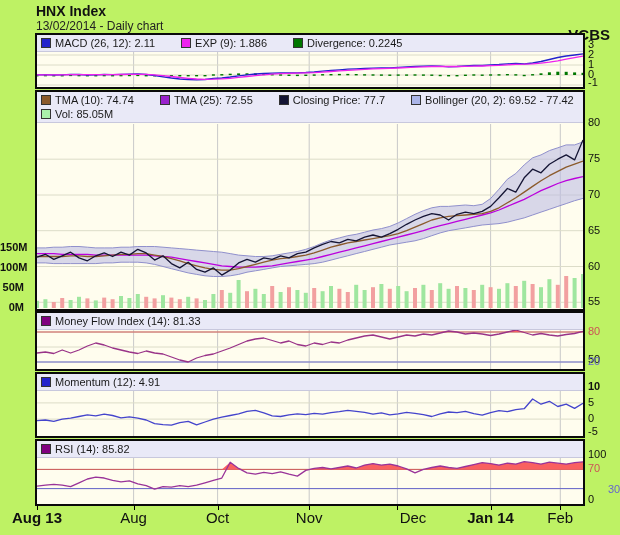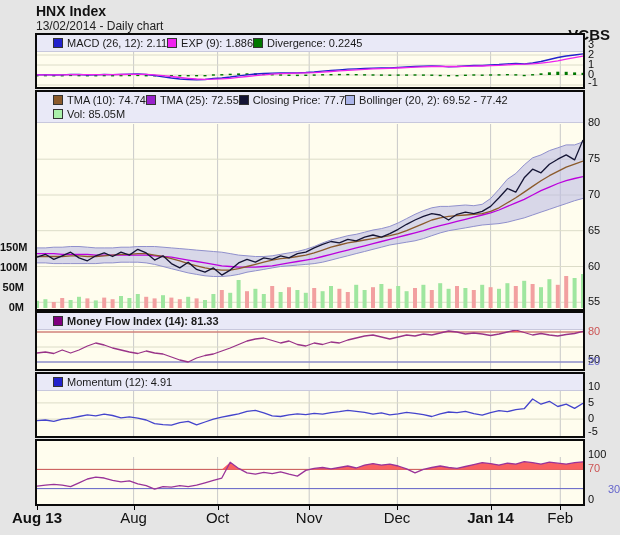--- a/index.html
+++ b/index.html
@@ -1,24 +1,24 @@
 <!DOCTYPE html>
 <html><head>
 <meta charset="utf-8">
 <style>
   html,body{margin:0;padding:0;background:#fff;}
-  #stage{position:relative;width:620px;height:535px;background:#e5e5e5;
+  #stage{position:relative;width:620px;height:535px;background:#bef264;
          font-family:"Liberation Sans","DejaVu Sans",sans-serif;overflow:hidden;}
   .hdr-title{position:absolute;left:36px;top:3px;font-size:14px;font-weight:bold;color:#111;}
   .hdr-sub{position:absolute;left:36px;top:19px;font-size:12px;color:#222;}
   .hdr-brand{position:absolute;right:10px;top:26px;font-size:15px;font-weight:bold;color:#111;}
   .panel{position:absolute;left:35px;width:550px;border:2px solid #0a0a0a;background:#fffdee;box-sizing:border-box;}
   .panel svg{position:absolute;left:0;top:0;display:block;}
   .legend{position:absolute;left:0;top:0;width:100%;background:#e9e9f7;border-bottom:1px solid #c8c8dd;
-          display:flex;flex-wrap:wrap;align-items:flex-start;padding:1px 16px;box-sizing:border-box;z-index:3;}
+          display:flex;flex-wrap:wrap;align-items:flex-start;column-gap:26px;padding:1px 4px;box-sizing:border-box;z-index:3;}
   .li{display:flex;align-items:center;gap:4px;font-size:11px;color:#1a1a1a;line-height:14px;white-space:nowrap;}
   .li .sw{width:8px;height:8px;border:1px solid #333;display:inline-block;}
   .brk{flex-basis:100%;height:0;}
   .ytick{position:absolute;left:588px;font-size:11px;color:#111;line-height:11px;}
   .vtick{position:absolute;width:24px;text-align:right;font-size:11px;font-weight:bold;color:#111;line-height:12px;}
   .xlab{position:absolute;top:509px;font-size:15px;color:#111;transform:translateX(-50%);white-space:nowrap;}
   .xlab.b{font-weight:bold;}
   .xtick{position:absolute;top:506px;width:1px;height:4px;background:#000;}
 </style>
 </head>
@@ -230,21 +230,21 @@
           <span>Bollinger (20, 2): 69.52 - 77.42</span>
         </span>
         <span class="brk"></span>
         <span class="li">
           <span class="sw" style="background: rgb(170, 240, 170);"></span>
           <span>Vol: 85.05M</span>
         </span>
       </div>
   </div>
 
-  <div class="panel" id="p-mfi" style="top:311px;height:60px;font-weight:bold;">
+  <div class="panel" id="p-mfi" style="top:311px;height:60px;">
     <svg id="svg-mfi" width="546" height="56">
         <line x1="96.6" y1="16" x2="96.6" y2="56" stroke="#c9c9c9" stroke-width="1"></line>
         <line x1="180.6" y1="16" x2="180.6" y2="56" stroke="#c9c9c9" stroke-width="1"></line>
         <line x1="272.2" y1="16" x2="272.2" y2="56" stroke="#c9c9c9" stroke-width="1"></line>
         <line x1="360.4" y1="16" x2="360.4" y2="56" stroke="#c9c9c9" stroke-width="1"></line>
         <line x1="453.6" y1="16" x2="453.6" y2="56" stroke="#c9c9c9" stroke-width="1"></line>
         <line x1="523.3" y1="16" x2="523.3" y2="56" stroke="#c9c9c9" stroke-width="1"></line>
         <line x1="0" y1="19" x2="546" y2="19" stroke="#dcdcc8" stroke-width="1"></line>
         <line x1="0" y1="34" x2="546" y2="34" stroke="#dcdcc8" stroke-width="1"></line>
         <line x1="0" y1="49" x2="546" y2="49" stroke="#dcdcc8" stroke-width="1"></line>
@@ -289,38 +289,44 @@
         <line x1="360.4" y1="16" x2="360.4" y2="63" stroke="#c9c9c9" stroke-width="1"></line>
         <line x1="453.6" y1="16" x2="453.6" y2="63" stroke="#c9c9c9" stroke-width="1"></line>
         <line x1="523.3" y1="16" x2="523.3" y2="63" stroke="#c9c9c9" stroke-width="1"></line>
         <line x1="0" y1="28.4" x2="546" y2="28.4" stroke="#dcdcc8" stroke-width="1"></line>
         <line x1="0" y1="47.6" x2="546" y2="47.6" stroke="#dcdcc8" stroke-width="1"></line>
         <line x1="0" y1="28.4" x2="546" y2="28.4" stroke="#cc5555" stroke-width="1"></line>
         <line x1="0" y1="47.6" x2="546" y2="47.6" stroke="#6666cc" stroke-width="1"></line>
         <polygon points="0,28.4 0,28.4 8.4,28.4 16.8,28.4 25.2,28.4 33.6,28.4 42,28.4 50.4,28.4 58.8,28.4 67.2,28.4 75.6,28.4 84,28.4 92.4,28.4 100.8,28.4 109.2,28.4 117.6,28.4 126,28.4 134.4,28.4 142.8,28.4 151.2,28.4 159.6,28.4 168,28.4 176.4,28.4 184.8,28.4 193.2,21.2 201.6,27.4 210,28.4 218.4,28.4 226.8,28.4 235.2,28.4 243.6,28.4 252,28.4 260.4,28.4 268.8,28.4 277.2,27.4 285.6,26.5 294,27.9 302.4,26.5 310.8,25 319.2,27 327.6,24.1 336,22.6 344.4,24.1 352.8,23.1 361.2,25 369.6,27.9 378,28.4 386.4,28.4 394.8,26.5 403.2,25 411.6,26.5 420,27.4 428.4,25.5 436.8,23.6 445.2,21.7 453.6,22.6 462,24.1 470.4,22.2 478.8,23.1 487.2,20.7 495.6,21.7 504,23.1 512.4,21.2 520.8,22.2 529.2,23.1 537.6,21.7 546,20.8 546,28.4" fill="#f96060"></polygon>
         <polyline points="0,45.2 8.4,44.2 16.8,43.3 25.2,44.2 33.6,45.7 42,41.8 50.4,38 58.8,36.1 67.2,37 75.6,39.4 84,40.9 92.4,39.9 100.8,42.8 109.2,44.7 117.6,48.1 126,45.7 134.4,46.2 142.8,44.7 151.2,45.7 159.6,44.2 168,41.8 176.4,39.4 184.8,37 193.2,21.2 201.6,27.4 210,31.8 218.4,33.2 226.8,31.3 235.2,32.7 243.6,30.8 252,33.2 260.4,35.1 268.8,29.4 277.2,27.4 285.6,26.5 294,27.9 302.4,26.5 310.8,25 319.2,27 327.6,24.1 336,22.6 344.4,24.1 352.8,23.1 361.2,25 369.6,27.9 378,31.8 386.4,28.4 394.8,26.5 403.2,25 411.6,26.5 420,27.4 428.4,25.5 436.8,23.6 445.2,21.7 453.6,22.6 462,24.1 470.4,22.2 478.8,23.1 487.2,20.7 495.6,21.7 504,23.1 512.4,21.2 520.8,22.2 529.2,23.1 537.6,21.7 546,20.8" fill="none" stroke="#993399" stroke-width="1.3" stroke-linejoin="round"></polyline>
       </svg>
+    <div class="legend" id="lg-rsi">
+        <span class="li">
+          <span class="sw" style="background: rgb(128, 0, 128);"></span>
+          <span>RSI (14): 85.82</span>
+        </span>
+      </div>
   </div>
 
   <div id="yaxis">
       <span class="ytick" style="color: rgb(17, 17, 17); top: 39px;">3</span>
       <span class="ytick" style="color: rgb(17, 17, 17); top: 49px;">2</span>
       <span class="ytick" style="color: rgb(17, 17, 17); top: 59px;">1</span>
       <span class="ytick" style="color: rgb(17, 17, 17); top: 69px;">0</span>
       <span class="ytick" style="color: rgb(17, 17, 17); top: 77px;">-1</span>
       <span class="ytick" style="color: rgb(17, 17, 17); top: 117.4px;">80</span>
       <span class="ytick" style="color: rgb(17, 17, 17); top: 153.2px;">75</span>
       <span class="ytick" style="color: rgb(17, 17, 17); top: 189px;">70</span>
       <span class="ytick" style="color: rgb(17, 17, 17); top: 224.7px;">65</span>
       <span class="ytick" style="color: rgb(17, 17, 17); top: 260.5px;">60</span>
       <span class="ytick" style="color: rgb(17, 17, 17); top: 296.3px;">55</span>
       <span class="ytick" style="color: rgb(204, 85, 85); top: 326px;">80</span>
       <span class="ytick" style="color: rgb(17, 17, 17); top: 354px;">50</span>
       <span class="ytick" style="color: rgb(102, 102, 204); top: 356px;">20</span>
-      <span class="ytick" style="color: rgb(17, 17, 17); top: 380.8px;">10</span>
+      <span class="ytick" style="color: rgb(17, 17, 17); top: 380.8px; font-weight: bold;">10</span>
       <span class="ytick" style="color: rgb(17, 17, 17); top: 396.9px;">5</span>
       <span class="ytick" style="color: rgb(17, 17, 17); top: 413.1px;">0</span>
       <span class="ytick" style="color: rgb(17, 17, 17); top: 426px;">-5</span>
       <span class="ytick" style="color: rgb(17, 17, 17); top: 449px;">100</span>
       <span class="ytick" style="color: rgb(204, 85, 85); top: 463.4px;">70</span>
       <span class="ytick" style="color: rgb(102, 102, 204); top: 484px; margin-left: 20px;">30</span>
       <span class="ytick" style="color: rgb(17, 17, 17); top: 494px;">0</span>
     </div>
   <div id="volaxis">
       <span class="vtick" style="top: 241px;">150M</span>
@@ -331,19 +337,19 @@
   <div id="xaxis">
       <div class="xtick" style="left: 37px;"></div>
       <span class="xlab b" style="left: 37px;">Aug 13</span>
       <div class="xtick" style="left: 133.6px;"></div>
       <span class="xlab" style="left: 133.6px;">Aug</span>
       <div class="xtick" style="left: 217.6px;"></div>
       <span class="xlab" style="left: 217.6px;">Oct</span>
       <div class="xtick" style="left: 309.2px;"></div>
       <span class="xlab" style="left: 309.2px;">Nov</span>
       <div class="xtick" style="left: 397.4px;"></div>
-      <span class="xlab" style="left: 397px;">Dec</span>
+      <span class="xlab" style="left: 413px;">Dec</span>
       <div class="xtick" style="left: 490.6px;"></div>
       <span class="xlab b" style="left: 490.6px;">Jan 14</span>
       <div class="xtick" style="left: 560.3px;"></div>
       <span class="xlab" style="left: 560.3px;">Feb</span>
     </div>
 </div>
 
 </body></html>

